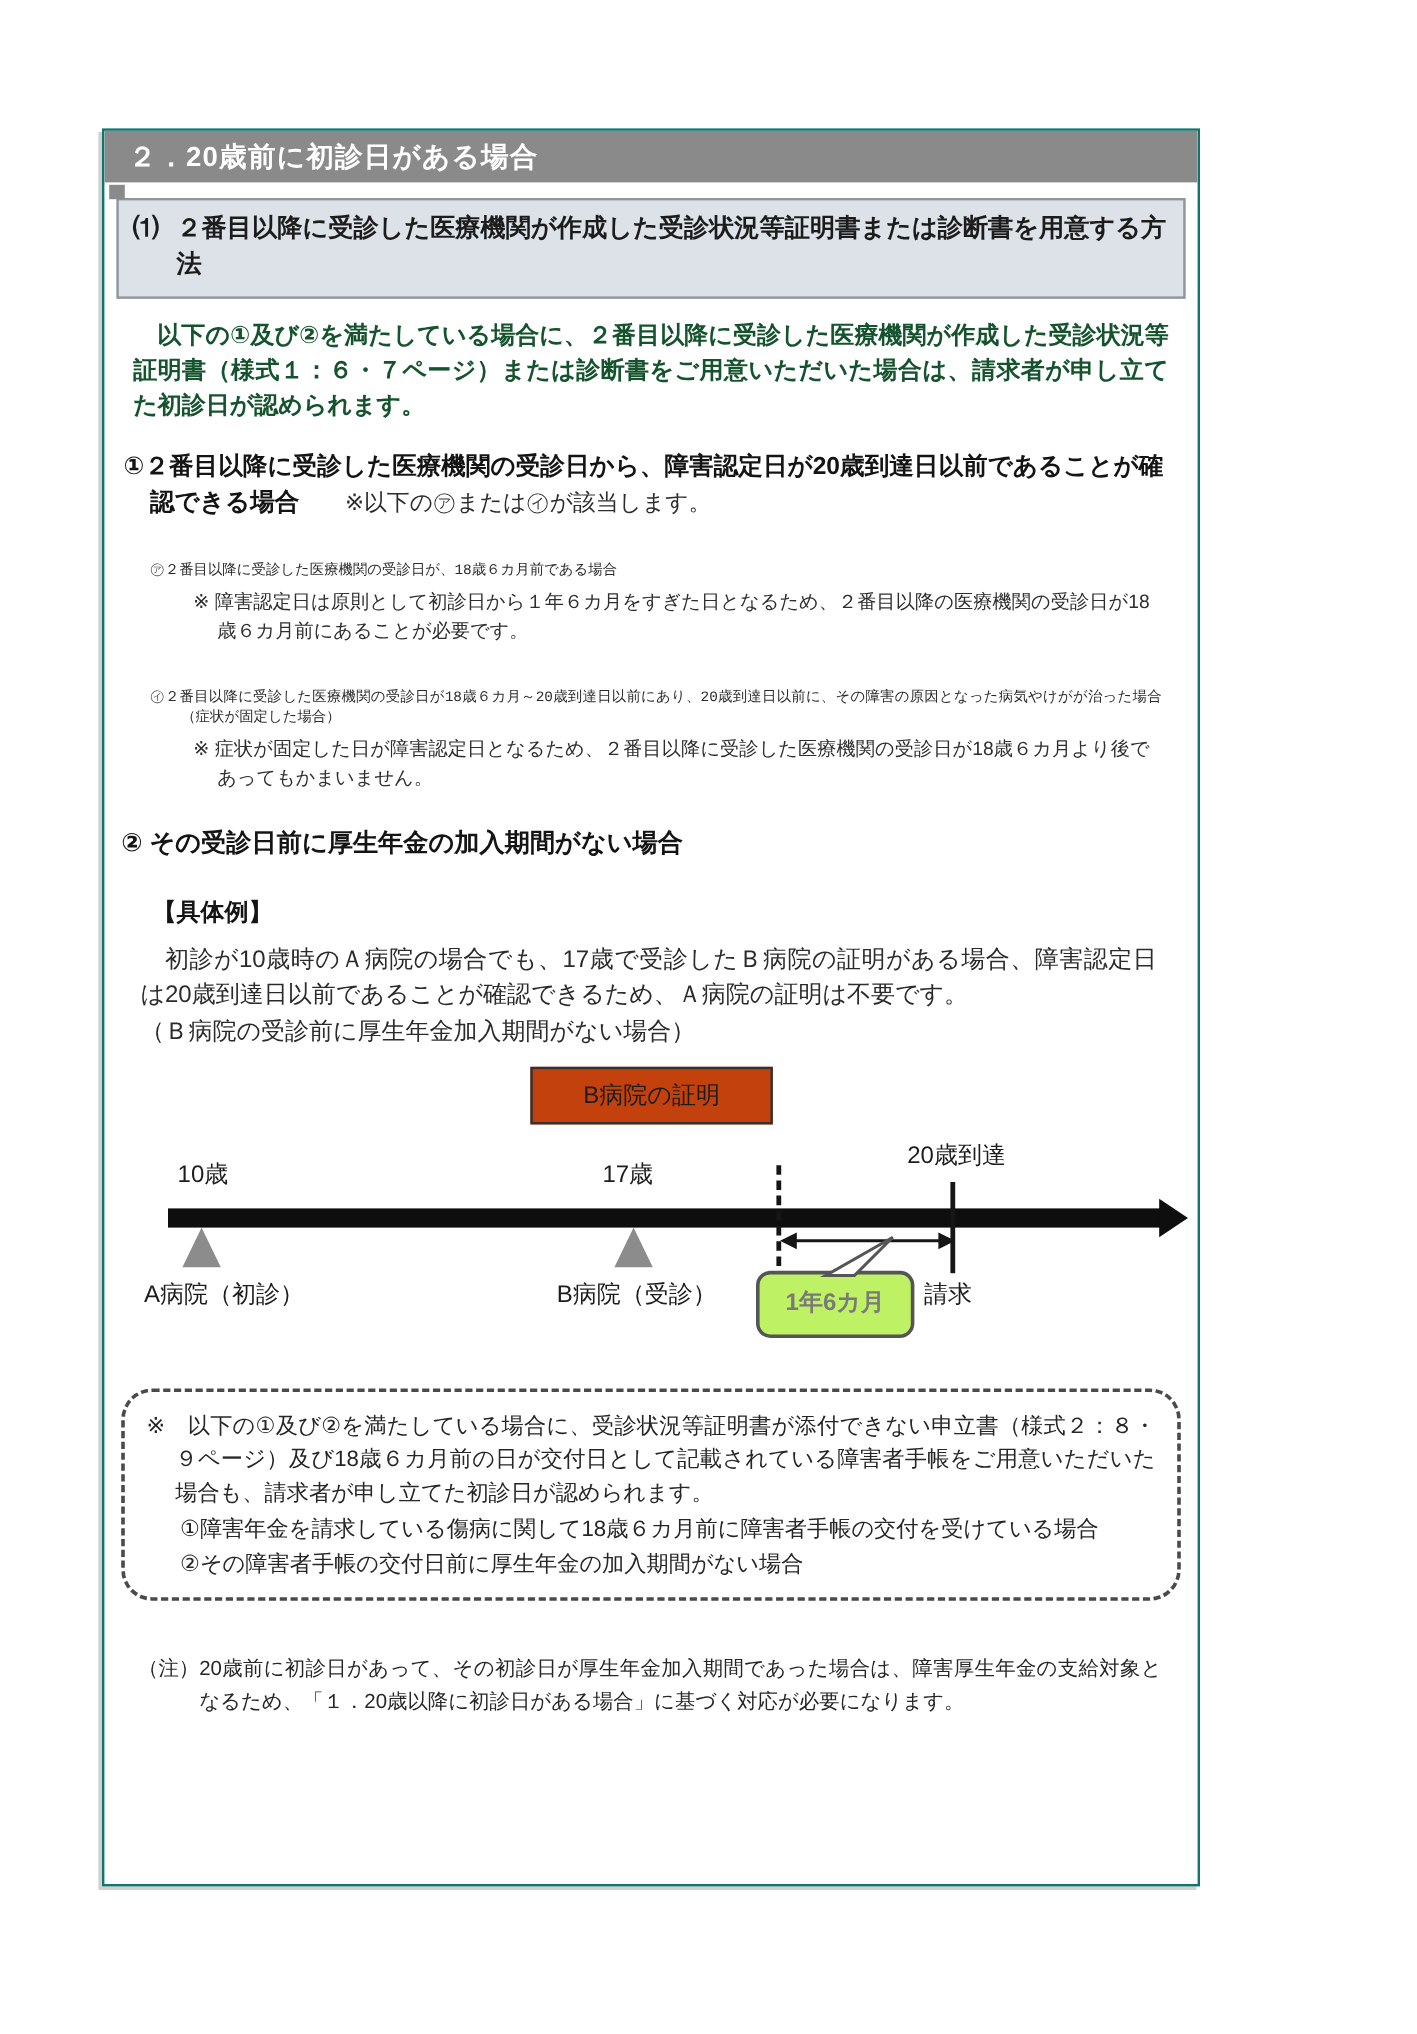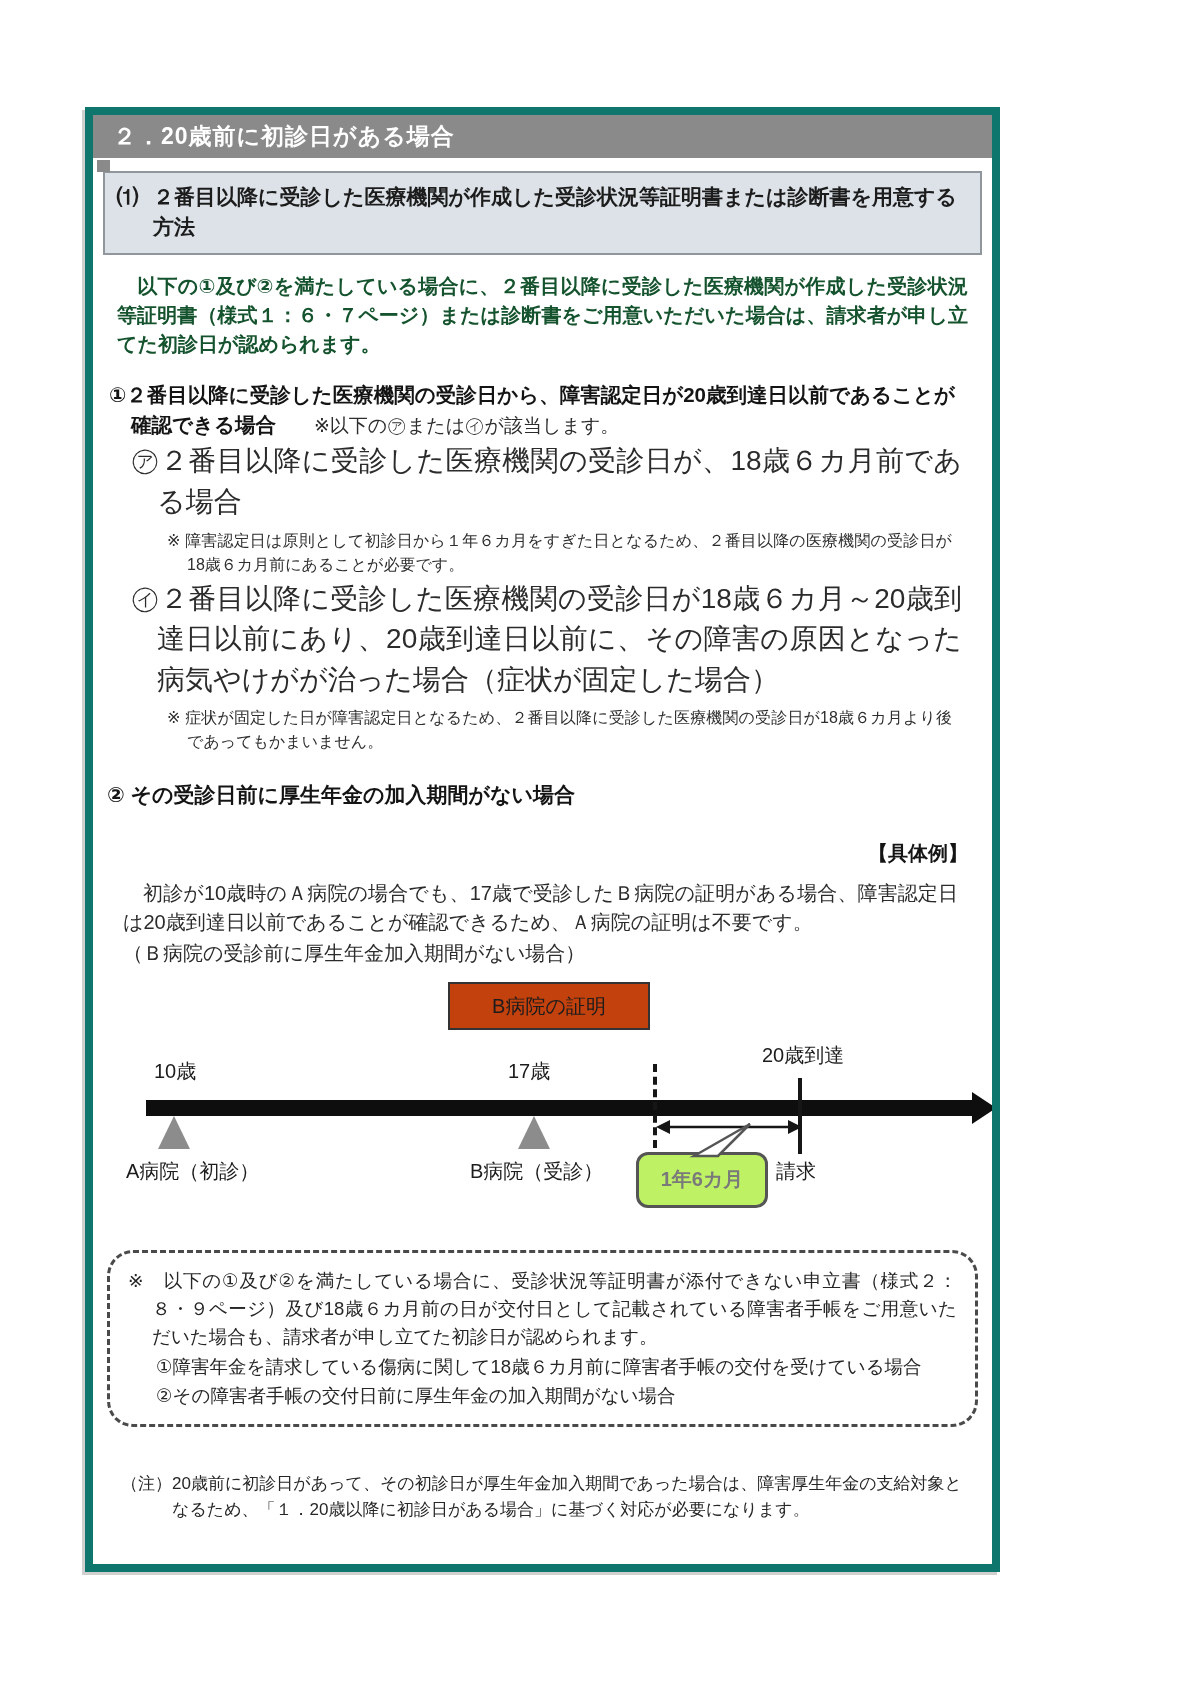--- a/index.html
+++ b/index.html
@@ -4,21 +4,21 @@
 <style>
   html,body{margin:0;padding:0;background:#ffffff;}
   body{
     width:1181px;height:1695px;position:relative;
     font-family:"Liberation Sans","DejaVu Sans",sans-serif;
     color:#222;
     -webkit-font-smoothing:antialiased;
   }
   .page-box{
     position:absolute;left:85px;top:107px;width:915px;height:1465px;
-    border:8px solid #0f766e;background:#fff;
+    border:2px solid #0f766e;background:#fff;
     box-shadow:-3px 3px 0 rgba(120,120,120,.35);
     box-sizing:border-box;overflow:hidden;
   }
   .hdr-bar{
     height:43px;background:#8a8a8a;color:#fff;
     font-size:23px;font-weight:bold;line-height:43px;
     padding-left:20px;letter-spacing:1px;
   }
   .hdr-notch{position:absolute;left:4px;top:45px;width:13px;height:12px;background:#8a8a8a;}
   .subhdr{
@@ -30,29 +30,29 @@
   .intro{
     margin:17px 24px 0 24px;font-size:20px;font-weight:bold;color:#14532d;
     line-height:1.45;text-align:justify;
   }
   .h1blk{
     margin:21px 24px 0 16px;font-size:20.5px;font-weight:bold;color:#141414;
     line-height:1.45;padding-left:22px;text-indent:-22px;
   }
   .h1blk .note{font-weight:400;font-size:19px;color:#2c2c2c;}
   .itm{
-    margin:2px 30px 0 38px;font-size:28px;color:#2b2b2b;line-height:1.45;
-    padding-left:26px;text-indent:-26px;text-align:justify;
+    margin:34px 30px 0 38px;font-size:12px;color:#2b2b2b;line-height:1.45;
+    padding-left:26px;text-indent:-26px;text-align:justify;font-family:Liberation Mono, monospace;
   }
   .itm-note{
     margin:6px 40px 0 74px;font-size:16px;color:#2e2e2e;line-height:1.5;
     padding-left:20px;text-indent:-20px;text-align:justify;
   }
   .h2blk{margin:27px 24px 0 14px;font-size:21px;font-weight:bold;color:#141414;}
-  .ex-title{margin:31px 24px 0 30px;font-size:20px;font-weight:bold;color:#141414;text-align:right;}
+  .ex-title{margin:31px 24px 0 40px;font-size:20px;font-weight:bold;color:#141414;}
   .ex-body{
     margin:12px 34px 0 30px;font-size:20px;color:#2b2b2b;line-height:1.45;text-align:justify;
   }
   .ex-body2{margin:2px 34px 0 30px;font-size:20px;color:#2b2b2b;line-height:1.45;}
 
   
   .diagram{position:relative;margin:8px 0 0 15px;width:895px;height:252px;}
   .diagram .abs{position:absolute;}
   .cert-box{
     left:340px;top:6px;width:198px;height:44px;border:2px solid #333;

